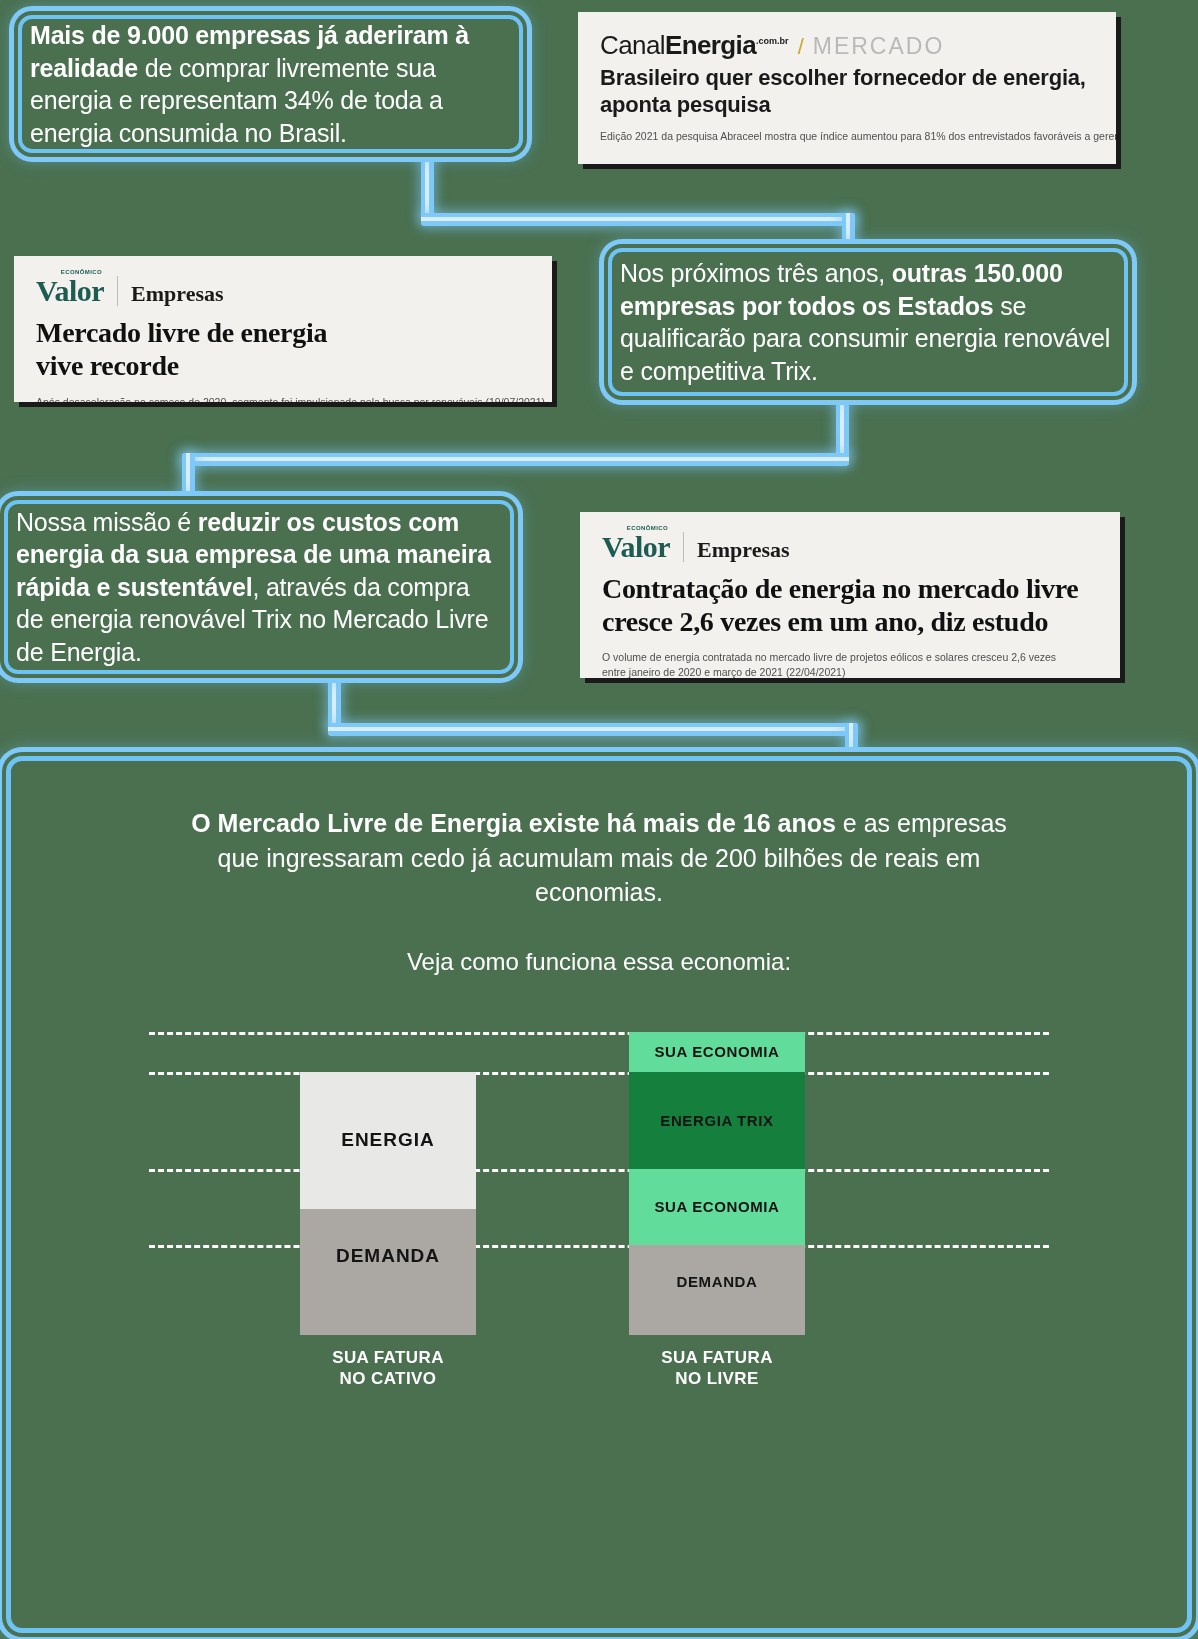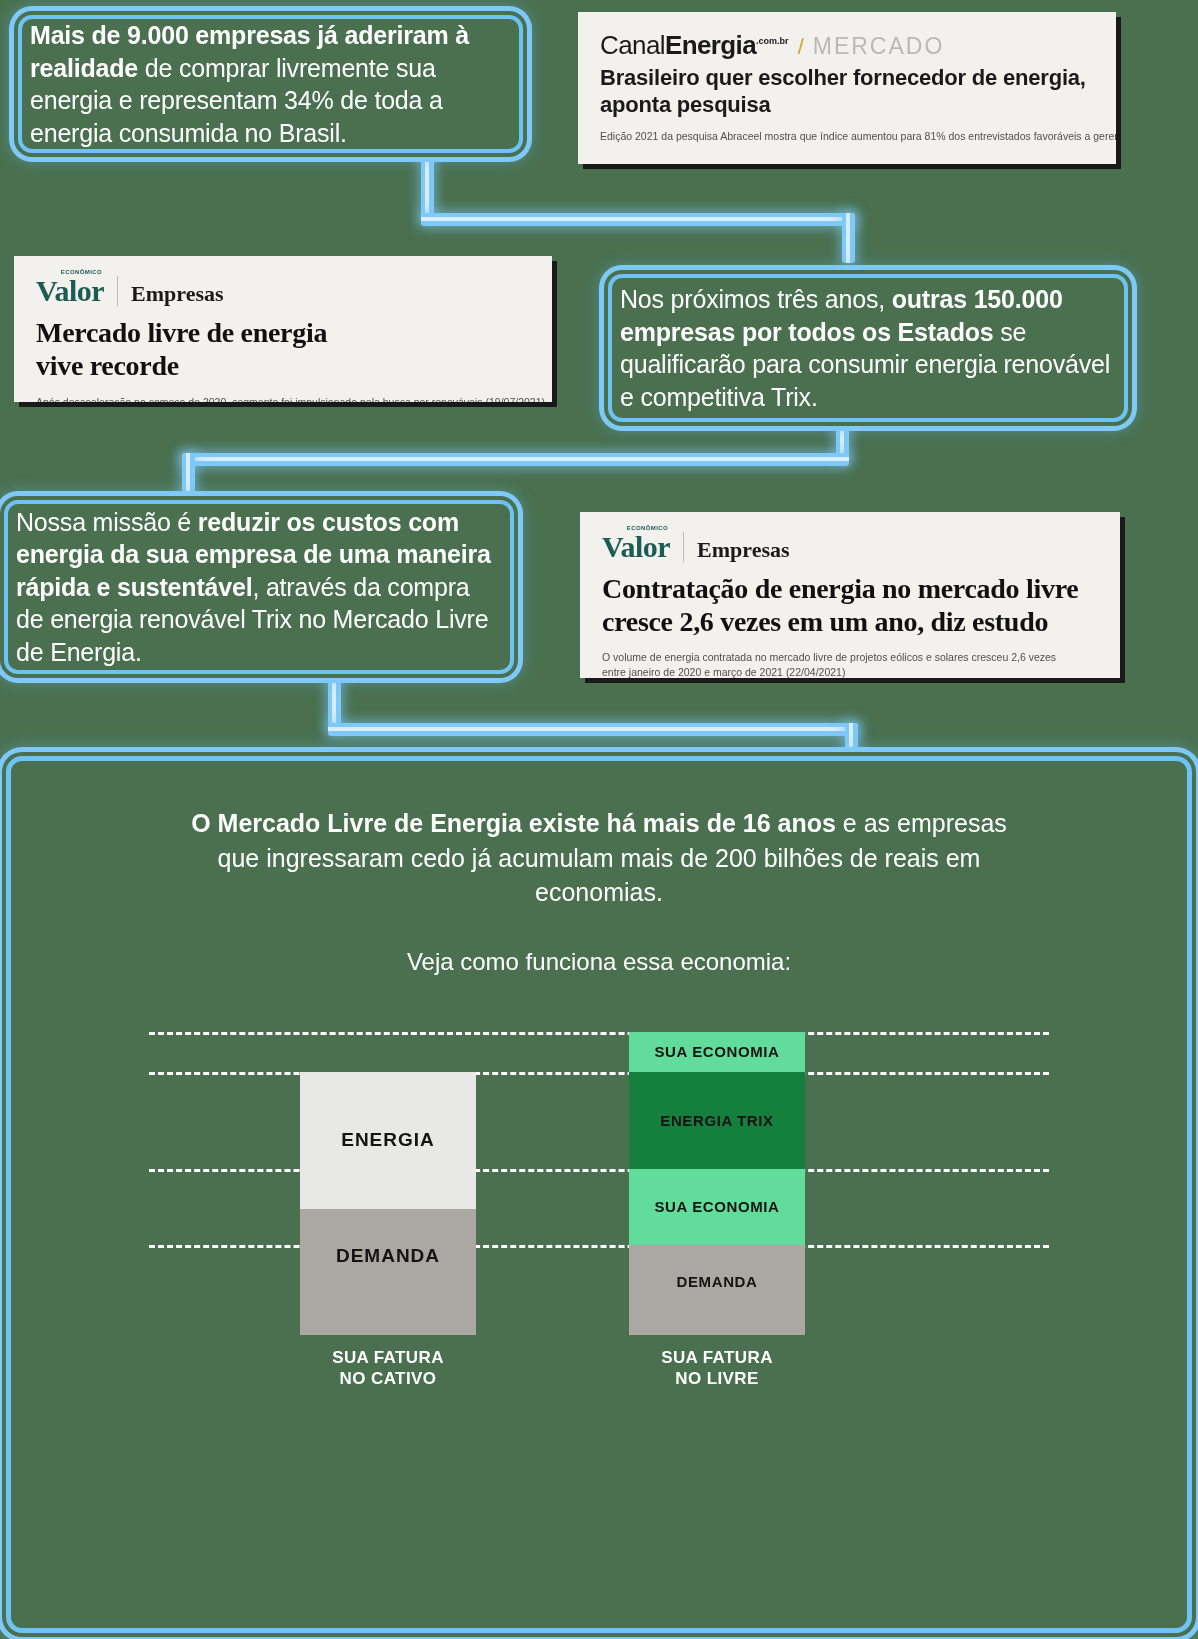--- a/index.html
+++ b/index.html
@@ -279,21 +279,21 @@
   <div class="clip" style="left:14px; top:256px; width:538px; height:146px;">
     <div class="clip-brandrow">
       <span class="valor-logo"><span>Valor</span><span class="sup">ECONÔMICO</span></span>
       <span class="valor-div"></span>
       <span class="valor-section">Empresas</span>
     </div>
     <div class="valor-head" style="width:330px;">Mercado livre de energia vive recorde</div>
     <div class="clip-sub" style="white-space:nowrap; margin-top:13px;">Após desaceleração no começo de 2020, segmento foi impulsionado pela busca por renováveis   (19/07/2021)</div>
   </div>
 
-  <div class="callout" style="left:608px; top:274px; width:520px; height:148px;">
+  <div class="callout" style="left:608px; top:248px; width:520px; height:148px;">
     <div class="txt" style="white-space:normal;">
       <span>Nos próximos três anos, </span><b>outras 150.000 empresas por todos os Estados</b><span> se qualificarão para consumir energia renovável e competitiva Trix.</span>
     </div>
   </div>
 
   <div class="callout" style="left:4px; top:500px; width:510px; height:174px;">
     <div class="txt">
       <span>Nossa missão é </span><b>reduzir os custos com energia da sua empresa de uma maneira rápida e sustentável</b><span>, através da compra de energia renovável Trix no Mercado Livre de Energia.</span>
     </div>
   </div>

